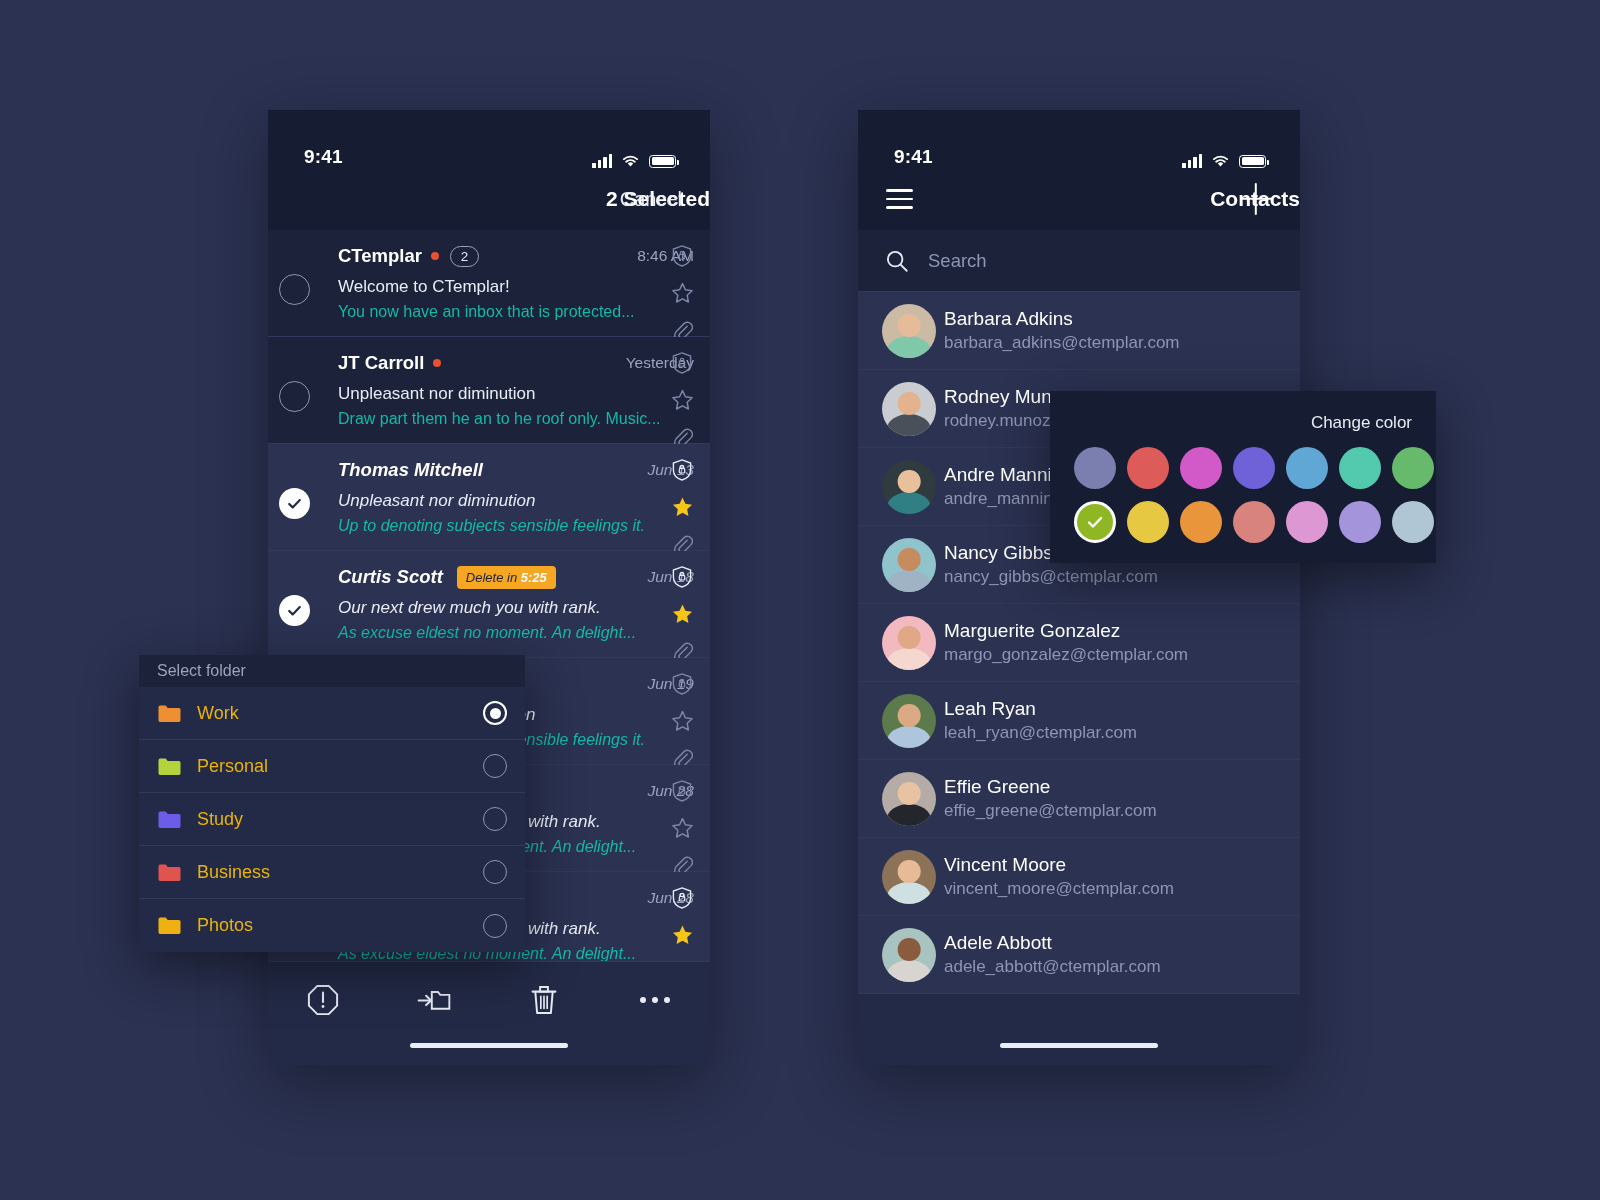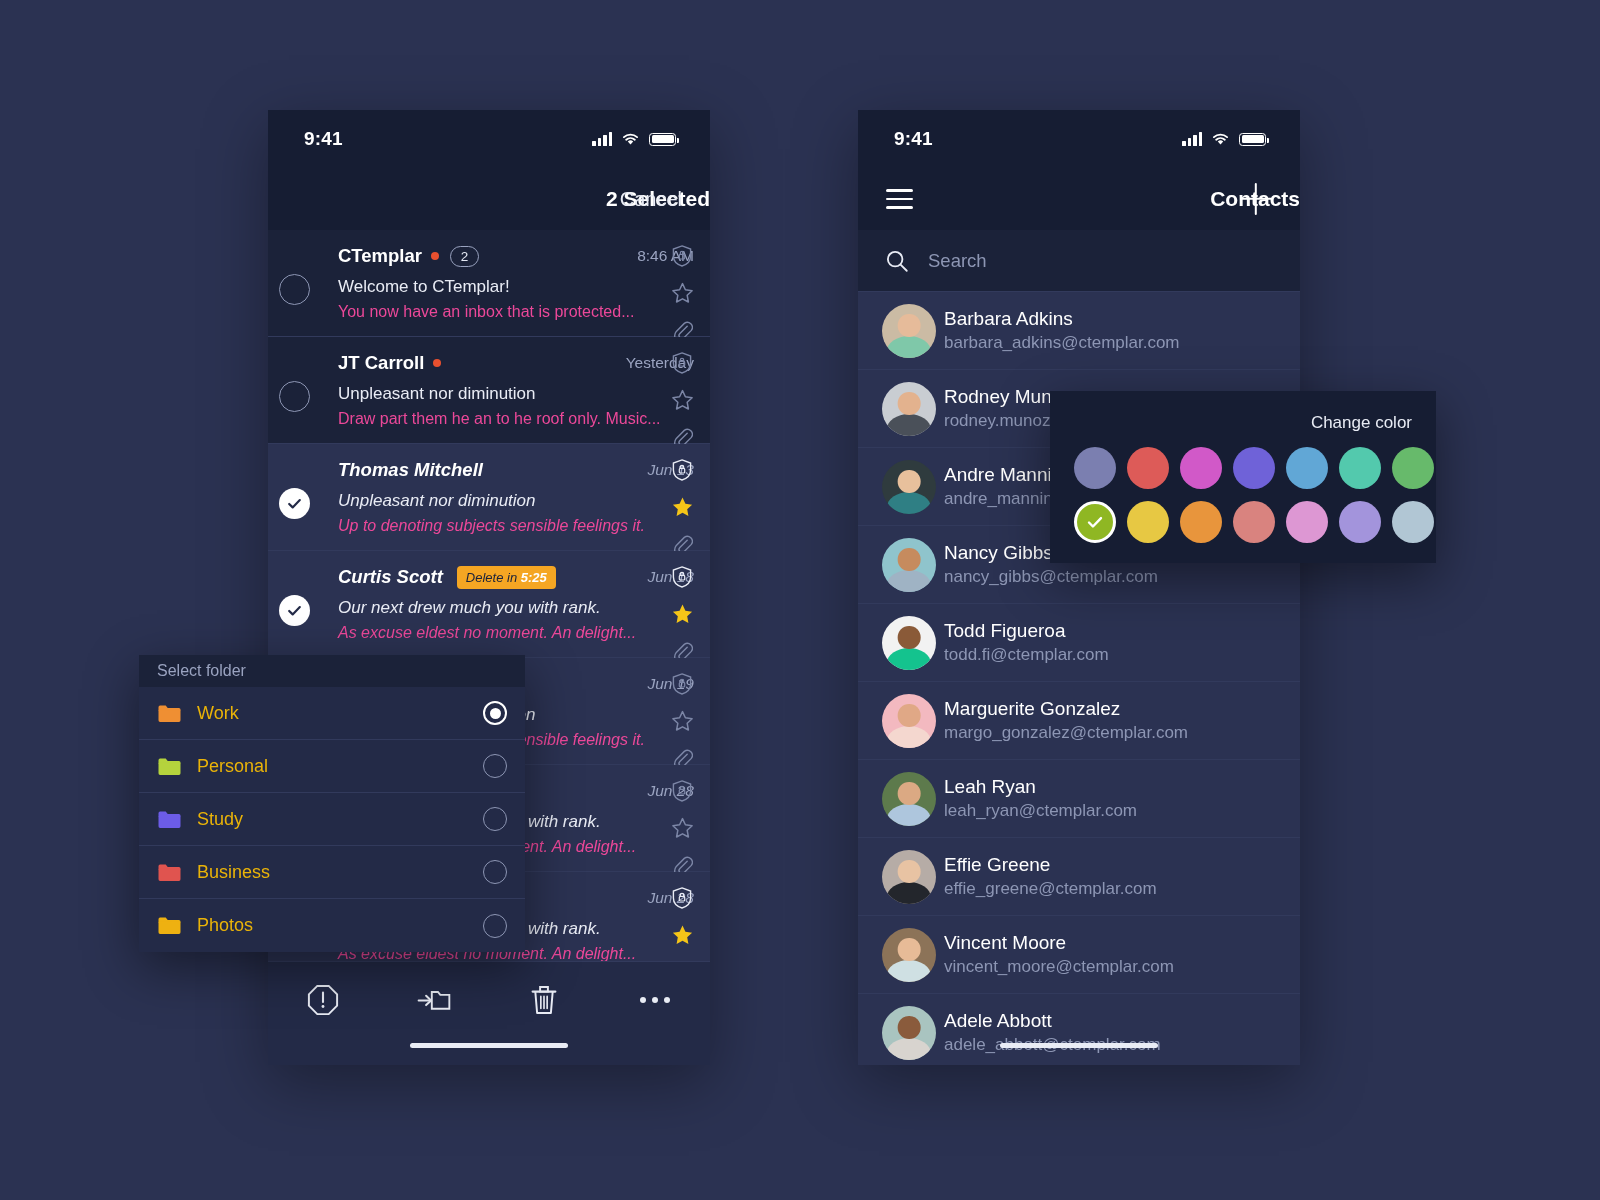--- a/index.html
+++ b/index.html
@@ -18,21 +18,21 @@
     background: #232a47;
     overflow: hidden;
     box-shadow: 0 18px 60px rgba(0,0,0,0.35);
   }
   #phone-left  { left: 268px; top: 110px; }
   #phone-right { left: 858px; top: 110px; }
 
   
   .statusbar {
     height: 58px; background: #161d33;
-    display: flex; align-items: center; justify-content: space-between;
+    display: flex; align-items: flex-end; justify-content: space-between;
     padding: 0 34px 0 36px;
   }
   .status-time { color: #ffffff; font-size: 19px; font-weight: bold; letter-spacing: .2px; }
   .status-icons { display: flex; align-items: center; gap: 9px; }
   .sig { display: flex; align-items: flex-end; gap: 2px; height: 13px; }
   .sig i { display: block; width: 3.5px; background: #fff; border-radius: .5px; }
   .sig i:nth-child(1){height:5px}.sig i:nth-child(2){height:8px}
   .sig i:nth-child(3){height:11px}.sig i:nth-child(4){height:14px}
   .batt { width: 27px; height: 13px; border: 1.6px solid #fff; border-radius: 3.5px; position: relative; }
   .batt::after { content:""; position:absolute; left:1.5px; top:1.5px; bottom:1.5px; right:1.5px; background:#fff; border-radius:1.5px; }
@@ -73,21 +73,21 @@
     border-radius:11px; color:#e3e7f2; font-size:13.5px;
     display:flex; align-items:center; justify-content:center; padding:0 7px;
   }
   .badge-delete {
     margin-left:14px; background:#f5a623; color:#1b2239;
     font-size:13px; border-radius:4px; padding:4px 9px 4px 9px; white-space:nowrap;
   }
   .badge-delete b { color:#ffffff; font-weight:bold; }
   .time { margin-left:auto; color:#9aa3c0; font-size:15.5px; white-space:nowrap; }
   .mail-subject { padding-left:54px; color:#e9ecf5; font-size:17px; margin-top:7px; }
-  .mail-preview { padding-left:54px; color:#ec4899; font-size:16px; margin-top:6px; }
+  .mail-preview { padding-left:54px; color:#14b8a6; font-size:16px; margin-top:6px; }
 
   .check { position:absolute; left:11px; top:44px; width:31px; height:31px; border-radius:50%; }
   .check.off { border:1.7px solid #8d96b4; }
   .check.on  { background:#ffffff; display:flex; align-items:center; justify-content:center; }
   .check.on svg { width:17px; height:17px; }
 
   .rail { position:absolute; right:14px; top:14px; width:28px;
           display:flex; flex-direction:column; align-items:center; gap:13px; }
   .rail svg { display:block; }
 
@@ -480,31 +480,20 @@
       <span class="body" style="background:#9fb3c4"></span>
       <span class="head" style="background:#c68b5e"></span>
     </span>
     <span>
       <span class="c-name" style="display:block">Nancy Gibbs</span>
       <span class="c-email" style="display:block">nancy_gibbs@ctemplar.com</span>
     </span>
         </div>
         <div class="contact-row">
     <span class="avatar">
-      <span class="bgc" style="background:#f2f2f2"></span>
-      <span class="body" style="background:#14c38e"></span>
-      <span class="head" style="background:#8a5a38"></span>
-    </span>
-    <span>
-      <span class="c-name" style="display:block">Todd Figueroa</span>
-      <span class="c-email" style="display:block">todd.fi@ctemplar.com</span>
-    </span>
-        </div>
-        <div class="contact-row">
-    <span class="avatar">
       <span class="bgc" style="background:#f3b9c0"></span>
       <span class="body" style="background:#f4d7cf"></span>
       <span class="head" style="background:#e0a886"></span>
     </span>
     <span>
       <span class="c-name" style="display:block">Marguerite Gonzalez</span>
       <span class="c-email" style="display:block">margo_gonzalez@ctemplar.com</span>
     </span>
         </div>
         <div class="contact-row">

